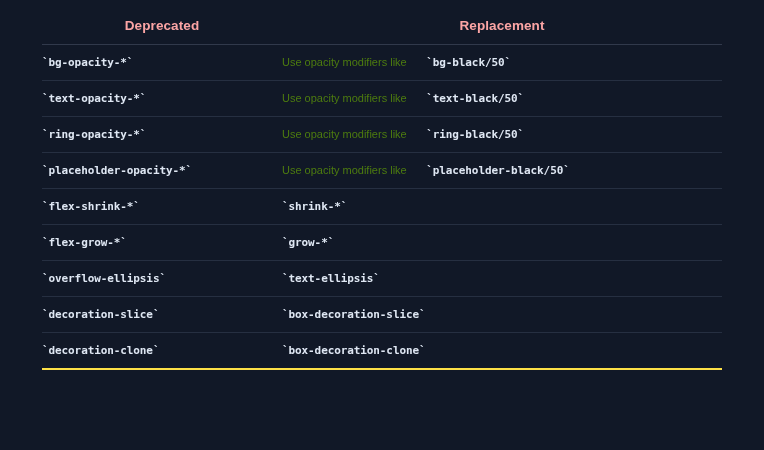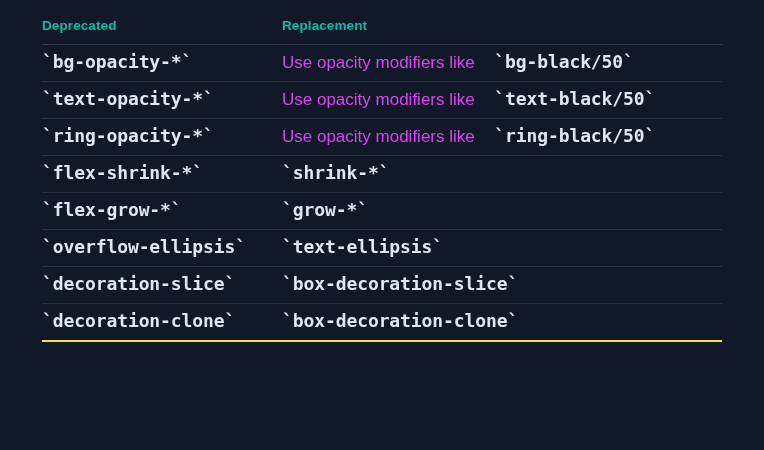--- a/index.html
+++ b/index.html
@@ -23,25 +23,25 @@
   table.migration-table {
     width: 680px;
     border-collapse: collapse;
     table-layout: fixed;
     margin-top: 18px;
   }
   table.migration-table col.col-deprecated { width: 240px; }
   table.migration-table col.col-replacement { width: 440px; }
 
   thead th {
-    text-align: left;
+    text-align: center;
     font-family: "Liberation Sans", sans-serif;
     font-size: 13.5px;
     font-weight: bold;
-    color: #14b8a6;
+    color: #fca5a5;
     padding: 0 0 11px 0;
     border-bottom: 1px solid #31394b;
     letter-spacing: 0.1px;
     vertical-align: bottom;
     white-space: nowrap;
   }
   tbody td {
     padding: 9px 0 9px 0;
     border-bottom: 1px solid #262f41;
     vertical-align: middle;
@@ -49,29 +49,29 @@
     line-height: 16px;
     white-space: nowrap;
     overflow: hidden;
   }
   tbody tr:last-child td {
     border-bottom: 2px solid #fde047;
   }
   .code {
     font-family: "DejaVu Sans Mono", "Liberation Mono", monospace;
     font-weight: bold;
-    font-size: 18px;
+    font-size: 11px;
     color: #dfe7f3;
     letter-spacing: -0.1px;
   }
   .prose {
     font-family: "Liberation Sans", sans-serif;
     font-weight: normal;
-    font-size: 17px;
-    color: #d946ef;
+    font-size: 11px;
+    color: #4d7c0f;
   }
   .prose + .code { margin-left: 16px; }
   .cell { display: inline; }
 </style>
 </head>
 <body>
 
 <div class="page">
   <table class="migration-table">
     <colgroup>
@@ -91,20 +91,24 @@
         </tr>
         <tr>
           <td><span class="code cell">`text-opacity-*`</span></td>
           <td><span class="prose cell">Use opacity modifiers like</span> <span class="code cell">`text-black/50`</span></td>
         </tr>
         <tr>
           <td><span class="code cell">`ring-opacity-*`</span></td>
           <td><span class="prose cell">Use opacity modifiers like</span> <span class="code cell">`ring-black/50`</span></td>
         </tr>
         <tr>
+          <td><span class="code cell">`placeholder-opacity-*`</span></td>
+          <td><span class="prose cell">Use opacity modifiers like</span> <span class="code cell">`placeholder-black/50`</span></td>
+        </tr>
+        <tr>
           <td><span class="code cell">`flex-shrink-*`</span></td>
           <td><span class="code cell">`shrink-*`</span></td>
         </tr>
         <tr>
           <td><span class="code cell">`flex-grow-*`</span></td>
           <td><span class="code cell">`grow-*`</span></td>
         </tr>
         <tr>
           <td><span class="code cell">`overflow-ellipsis`</span></td>
           <td><span class="code cell">`text-ellipsis`</span></td>

